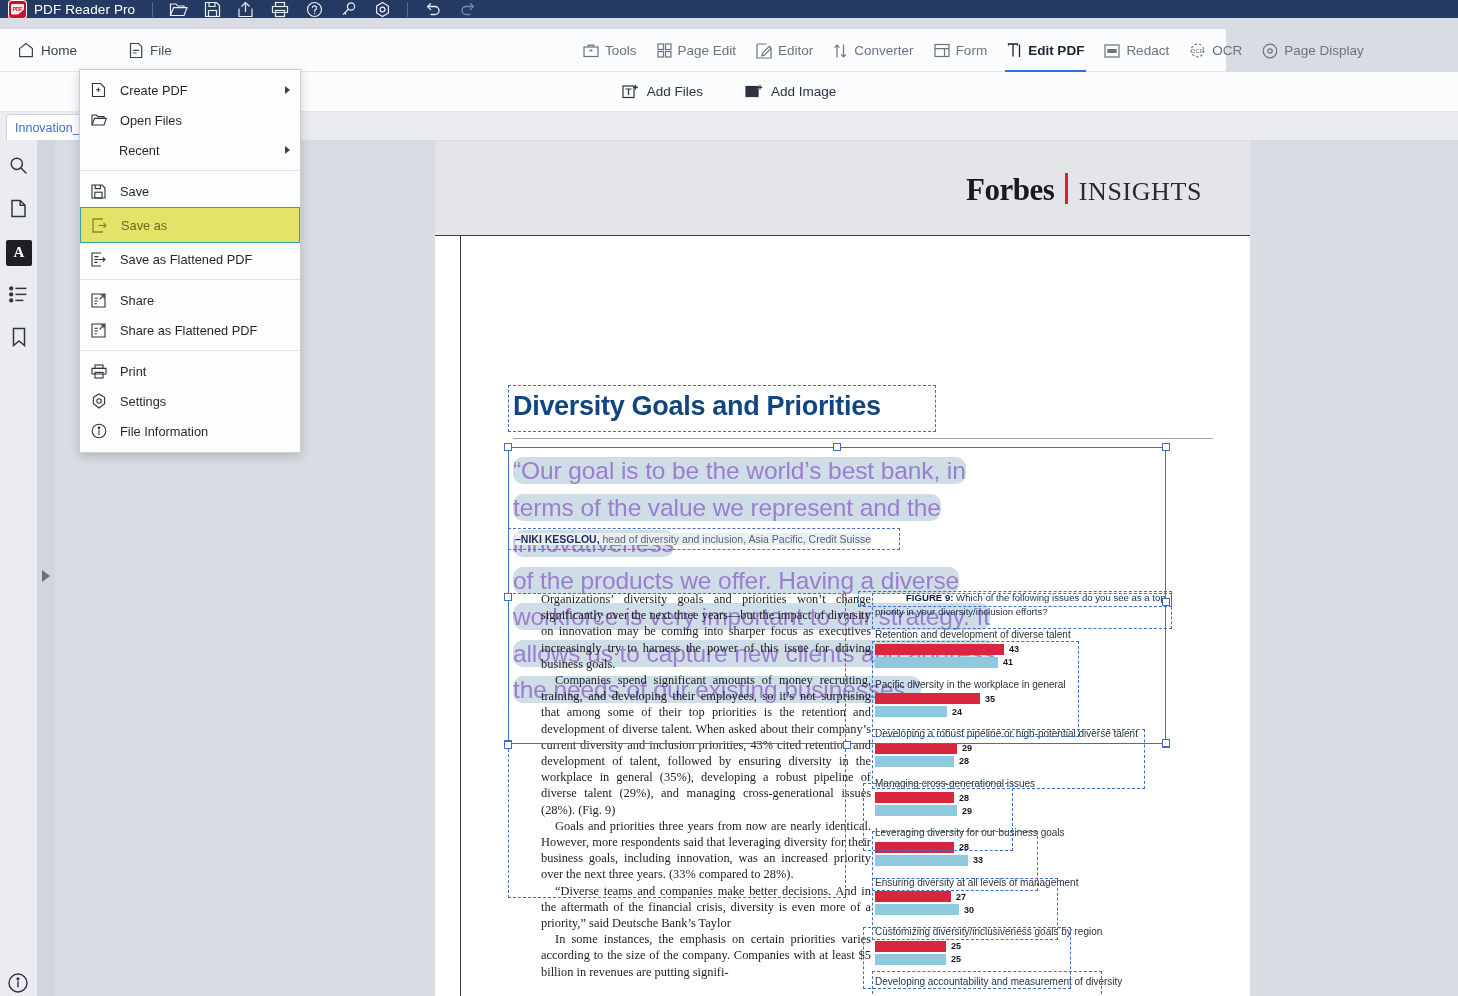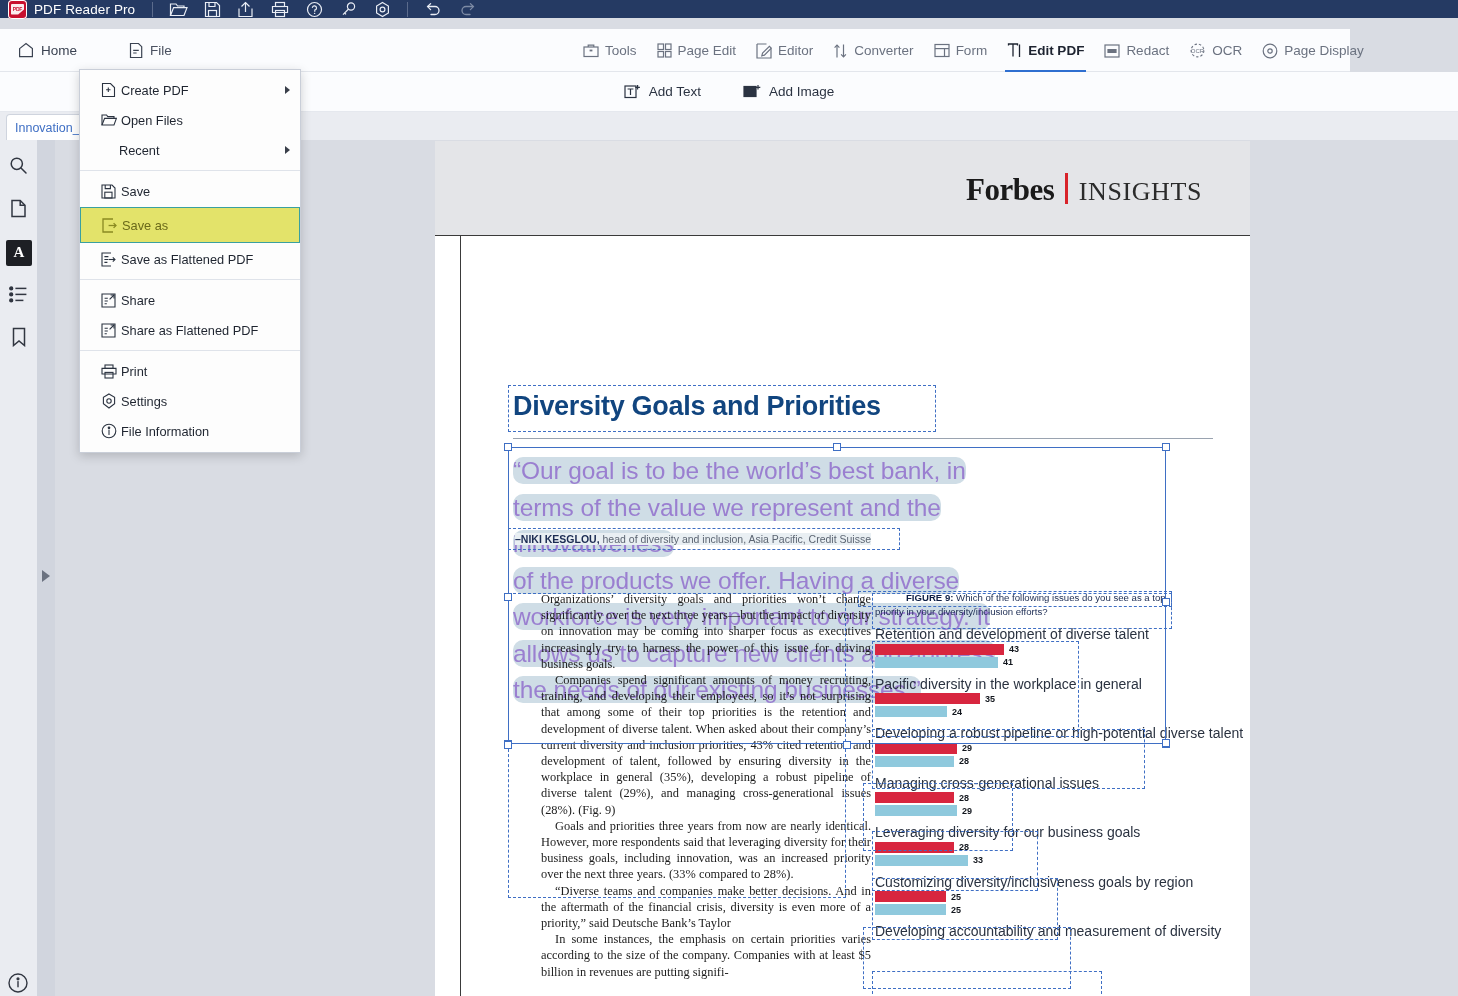--- a/index.html
+++ b/index.html
@@ -34,21 +34,21 @@
   .tb-sep { width:1px; height:15px; background:#5b6b8c; margin:0 8px; }
   .tb-icons { display:flex; align-items:center; gap:0px; }
   .tb-btn {
     width:34px; height:29px; display:flex; align-items:center; justify-content:center;
     color:#e9edf5;
   }
   .tb-btn svg { display:block; }
 
   
   .ribbon {
-    position:absolute; left:0; top:29px; width:1350px; height:43px;
+    position:absolute; left:0; top:29px; width:1226px; height:43px;
     background:#fbfcfe; border-bottom:1px solid #e3e6ec;
     display:flex; align-items:center;
   }
   .left-tabs { display:flex; align-items:center; padding-left:10px; gap:10px; }
   .rtab {
     display:flex; align-items:center; gap:7px; height:43px; padding:0 8px;
     color:#4a5160; font-size:13.5px; position:relative;
   }
   .rtab.home { color:#3b4352; }
   .center-tabs {
@@ -156,21 +156,21 @@
   .col-left p { text-indent:14px; margin:0; }
   .col-left p:first-child { text-indent:0; }
 
   
   .fig {
     position:absolute; left:440px; top:450px; width:305px;
   }
   .fig-cap { font-size:9.6px; line-height:13.5px; color:#1b2b52; width:298px; }
   .fig-cap b { color:#0e1f45;padding-left:31px; }
   .barblock { margin-top:10px; }
-  .barlabel { font-size:14px; color:#2a3240; line-height:13px; margin-bottom:2.5px; white-space:nowrap; }
+  .barlabel { font-size:10px; color:#2a3240; line-height:13px; margin-bottom:2.5px; white-space:nowrap; }
   .barrow { display:flex; align-items:center; height:11px; margin-bottom:2px; }
   .bar { height:11px; }
   .bar.red { background:#d8263f; }
   .bar.blue { background:#8fc9dd; }
   .barval { font-size:9px; font-weight:bold; color:#12161d; margin-left:5px; }
 
   
   .sel-box { position:absolute; border:1px solid #3f6fc4; }
   .handle {
     position:absolute; width:8px; height:8px; background:#fff; border:1.5px solid #3f6fc4;
@@ -178,21 +178,21 @@
   .dash { position:absolute; border:1.5px dashed #3f6fc4; }
 
   
   .menu {
     position:absolute; left:79px; top:69px; width:222px;
     background:#fdfdfd; border:1px solid #c9ced8;
     box-shadow:0 3px 10px rgba(0,0,0,.18);
     padding:5px 0 6px 0; z-index:50;
   }
   .mi {
-    height:30px; display:flex; align-items:center; padding:0 20px; gap:4px;
+    height:30px; display:flex; align-items:center; padding:0 10px; gap:13px;
     font-size:12.8px; color:#1f2530; position:relative;
   }
   .mi .mi-ic { width:17px; height:17px; display:flex; align-items:center; justify-content:center; color:#2b3340; }
   .mi .caret {
     position:absolute; right:10px; width:0;height:0;
     border-left:5px solid #3a3f4a; border-top:4px solid transparent; border-bottom:4px solid transparent;
   }
   .mi.sel {
     background:#e3e36a; border:1.5px solid #3aa0a0; color:#6b6a1a;
     height:36px; margin:1px 0;
@@ -391,21 +391,21 @@
 
   <div class="subbar">
     <div class="subitem">
       <span class="icn">
         <svg width="17" height="17" viewBox="0 0 17 17" fill="none" stroke="#2b3342" stroke-width="1.2">
           <rect x="1" y="3" width="11" height="11.5"></rect>
             <path d="M3.6 6h5.8M6.5 6v6"></path>
           <path d="M13.6 2v4.6M11.3 4.3h4.6"></path>
         </svg>
       </span>
-      <span>Add Text</span>
+      <span>Add Files</span>
     </div>
     <div class="subitem">
       <span class="icn">
         <svg width="18" height="17" viewBox="0 0 18 17" fill="none" stroke="#2b3342" stroke-width="1.2">
           <rect x="1" y="3.5" width="12" height="10" fill="#2b3342" stroke="#2b3342"></rect>
           <path d="M15 2v4.6M12.7 4.3h4.6" stroke="#2b3342"></path>
         </svg>
       </span>
       <span>Add Image</span>
     </div>
@@ -569,20 +569,31 @@
           <div class="barrow">
               <div class="bar red" style="width:79px"></div>
               <span class="barval">28</span>
             </div>
           <div class="barrow">
               <div class="bar blue" style="width:93px"></div>
               <span class="barval">33</span>
             </div>
         </div>
 
+        <div class="barblock">
+          <div class="barlabel">Ensuring diversity at all levels of management</div>
+          <div class="barrow">
+              <div class="bar red" style="width:76px"></div>
+              <span class="barval">27</span>
+            </div>
+          <div class="barrow">
+              <div class="bar blue" style="width:84px"></div>
+              <span class="barval">30</span>
+            </div>
+        </div>
 
         <div class="barblock">
           <div class="barlabel">Customizing diversity/inclusiveness goals by region</div>
           <div class="barrow">
               <div class="bar red" style="width:71px"></div>
               <span class="barval">25</span>
             </div>
           <div class="barrow">
               <div class="bar blue" style="width:71px"></div>
               <span class="barval">25</span>

